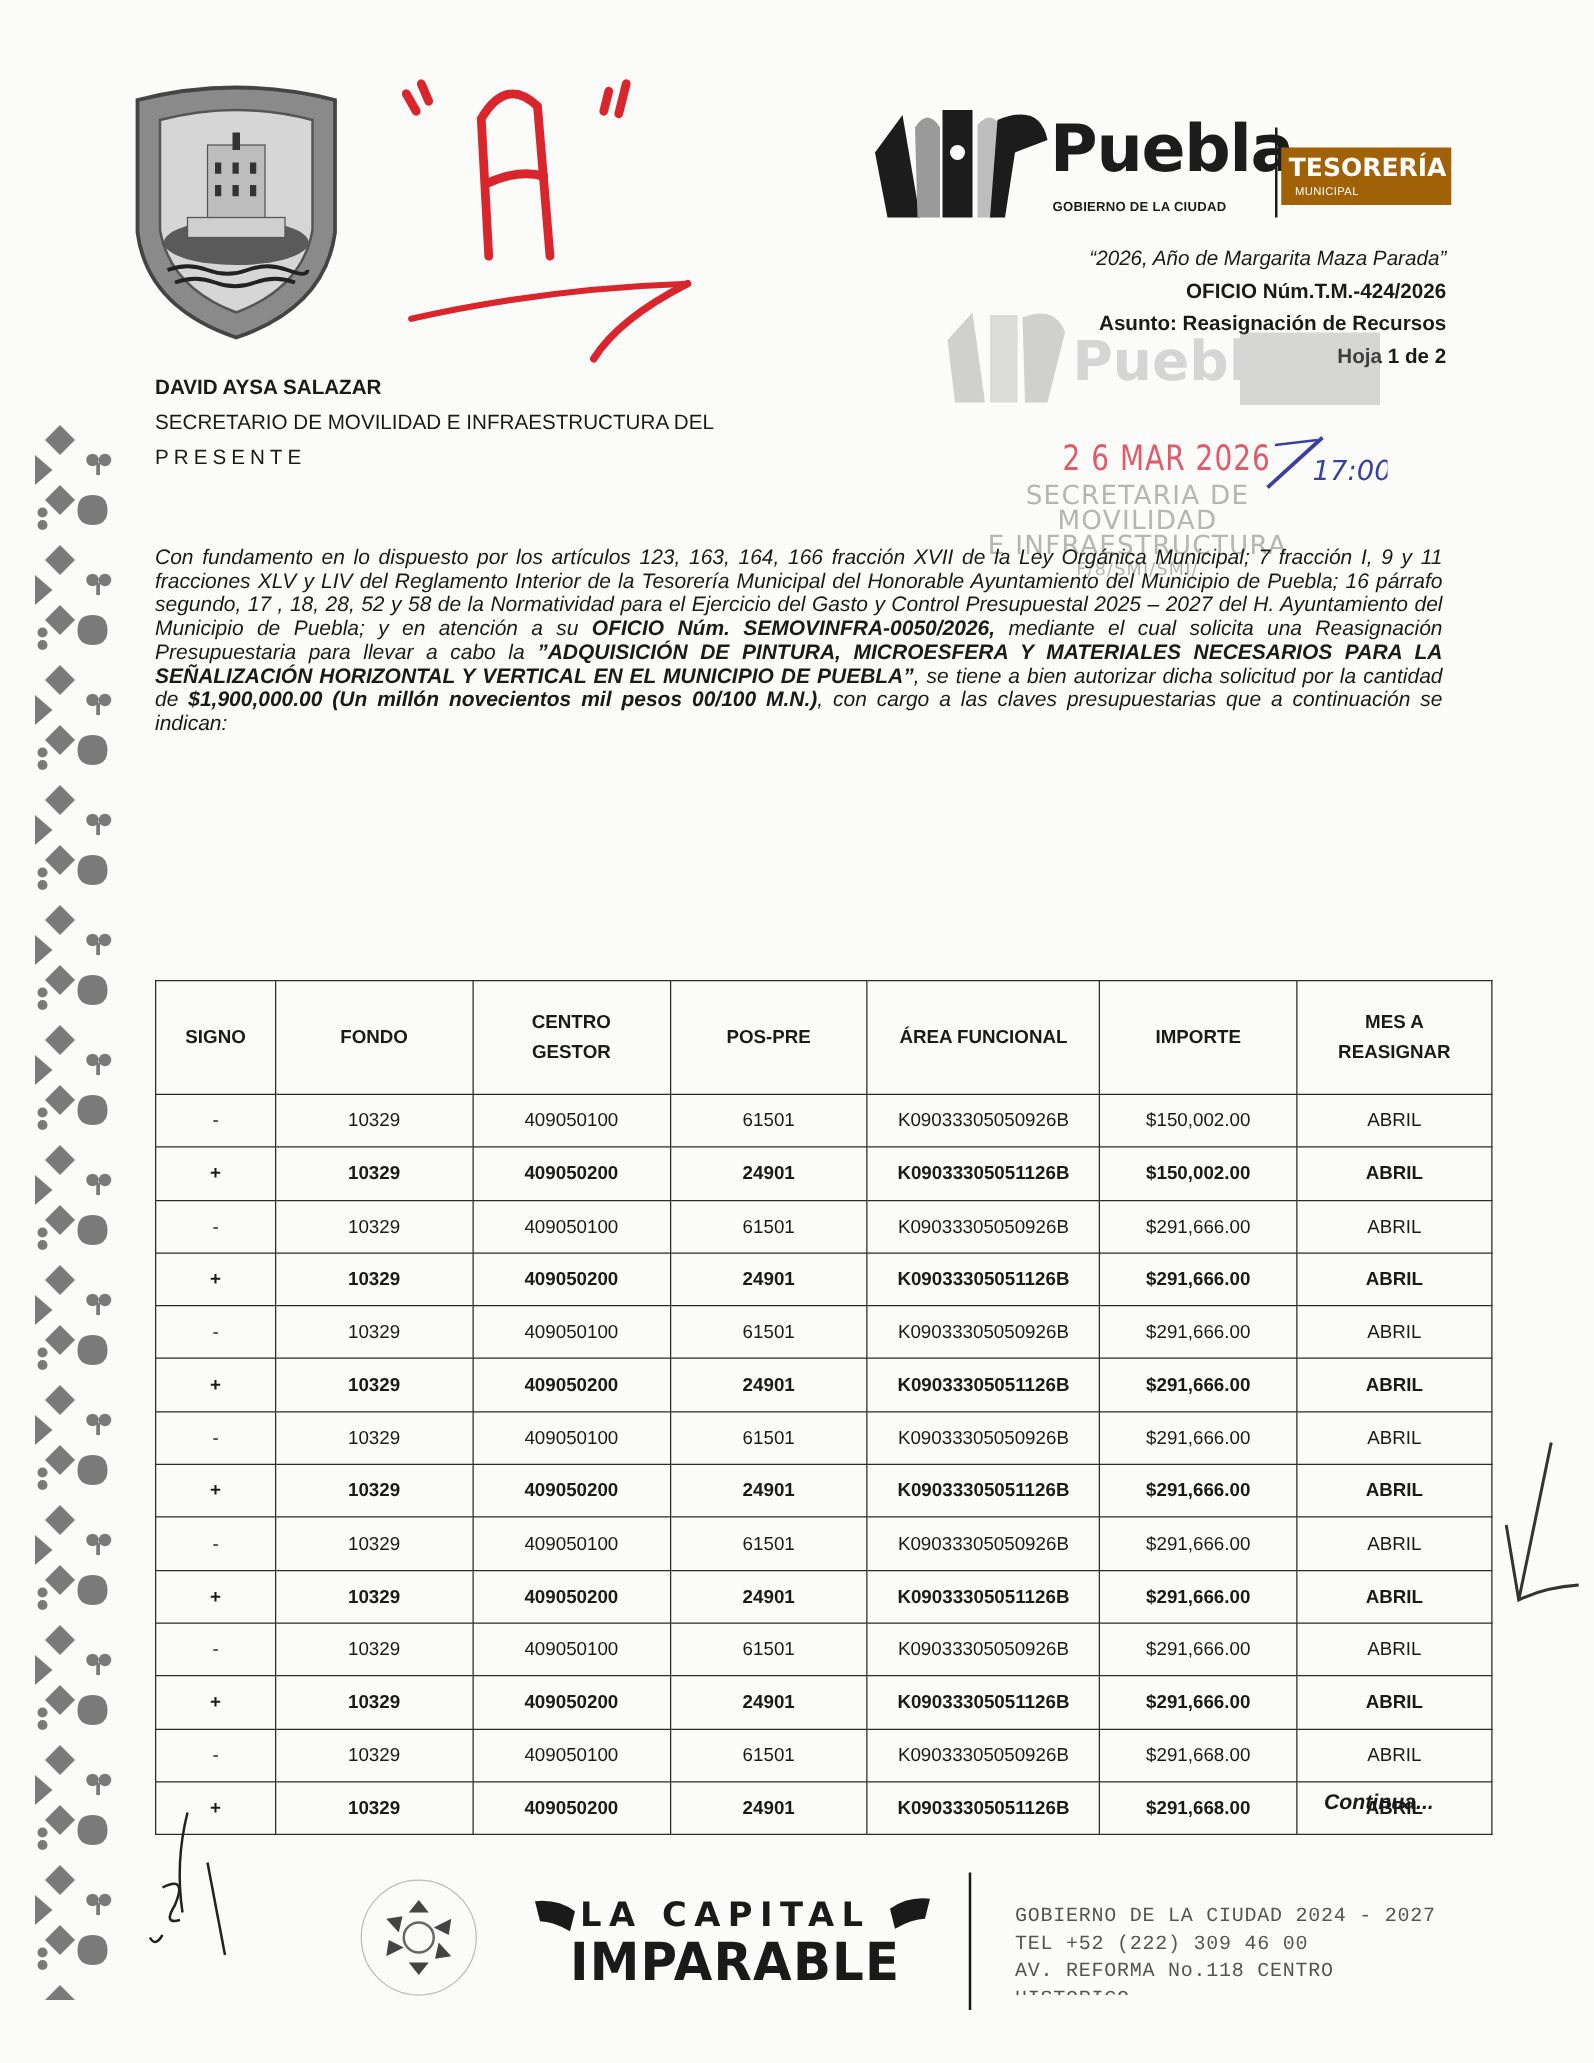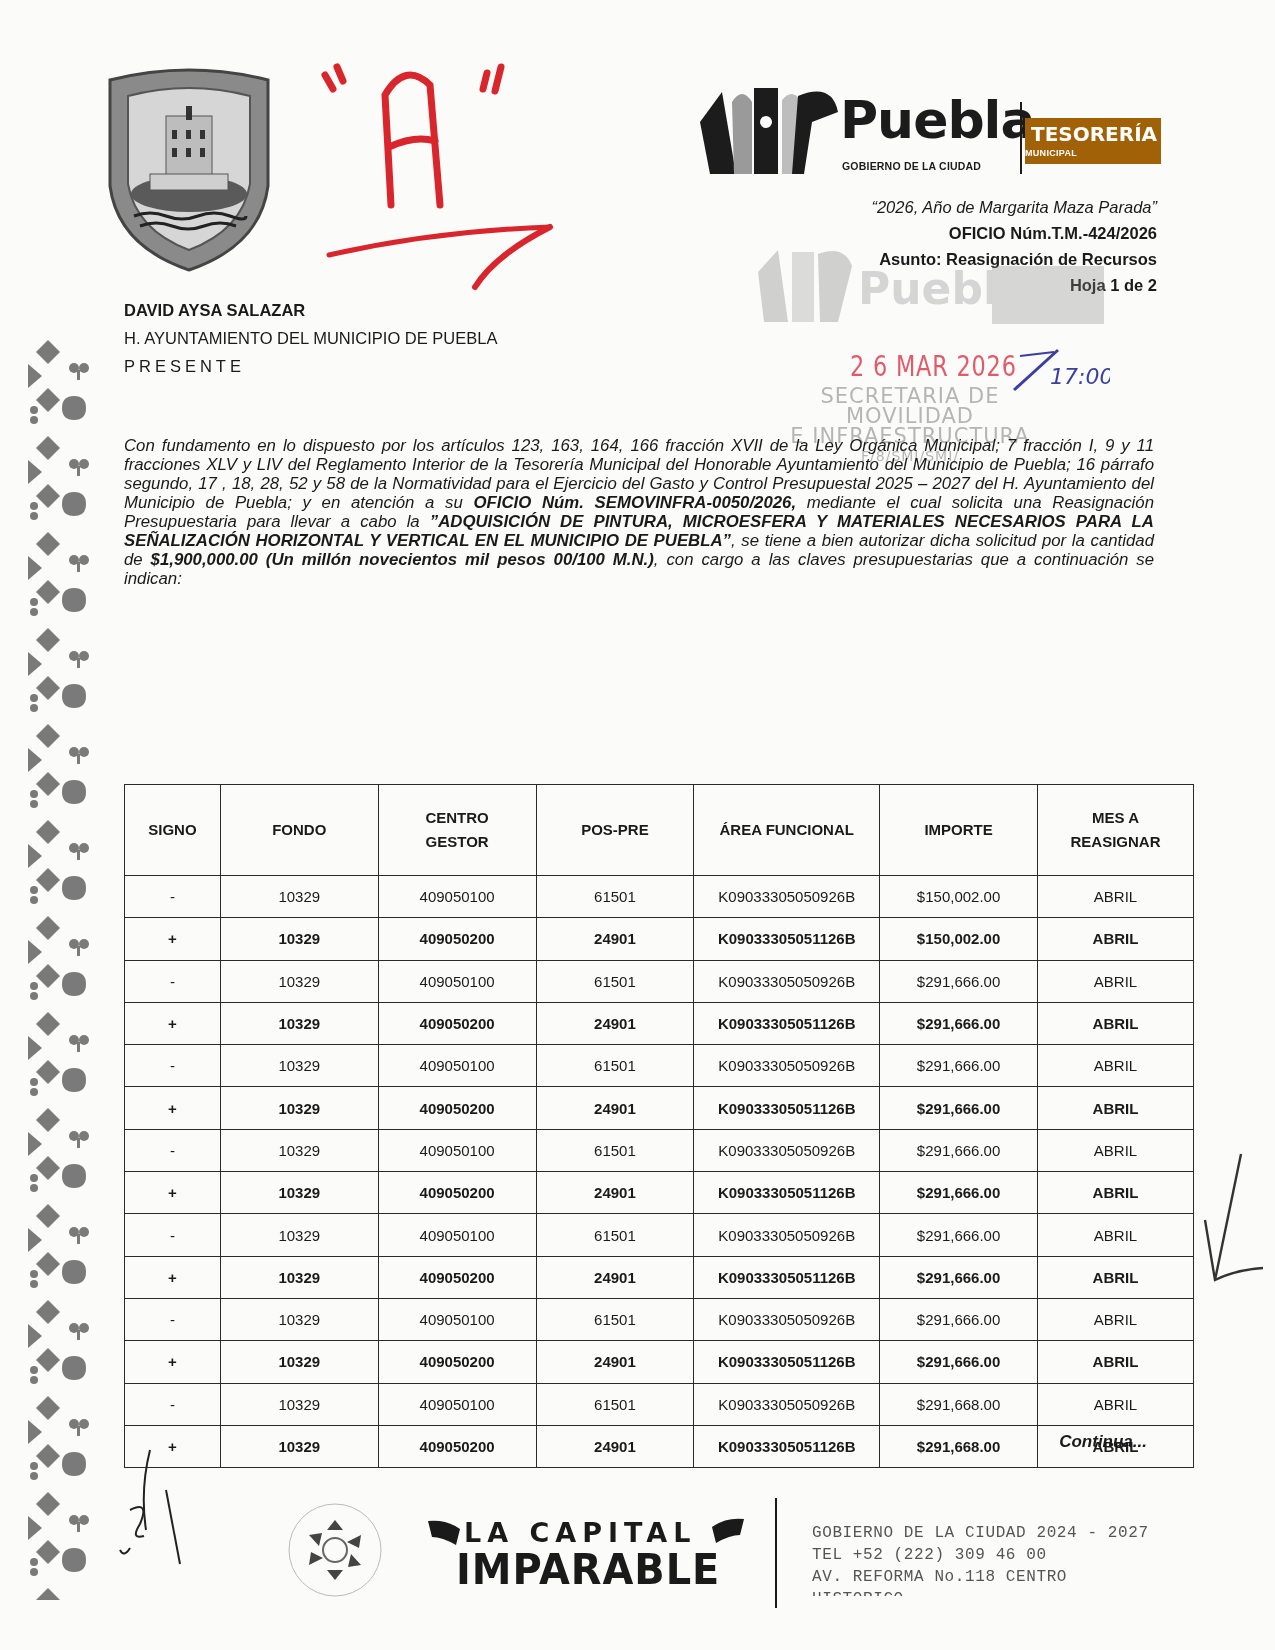--- a/index.html
+++ b/index.html
@@ -21,21 +21,21 @@
   .red-mark { left: 315px; top: 55px; width: 280px; height: 240px; }
 
   
   .logo-group { left: 692px; top: 82px; width: 470px; height: 96px; }
   .logo-art { position: absolute; left: 0; top: 0; width: 148px; height: 96px; }
   .logo-word { position: absolute; left: 148px; top: 8px; font-weight: 700; font-size: 52px; letter-spacing: -1px; color: #1c1c1c; font-family: "DejaVu Sans", sans-serif; }
   .logo-sub { position: absolute; left: 150px; top: 78px; font-weight: 700; font-size: 10.5px; color: #1c1c1c; letter-spacing: 0.2px; }
   .logo-divider { position: absolute; left: 328px; top: 20px; width: 2px; height: 72px; background: #1c1c1c; }
   .teso-box { position: absolute; left: 333px; top: 36px; width: 136px; height: 46px; background: #a16207; color: #fff; }
   .teso-title { position: absolute; left: 6px; top: 4px; font-weight: 700; font-size: 20px; font-family: "DejaVu Sans", sans-serif; }
-  .teso-sub { position: absolute; left: 0; top: 30px; font-size: 9px; font-weight: 700; letter-spacing: 0.3px; text-align: right; }
+  .teso-sub { position: absolute; left: 11px; top: 30px; font-size: 9px; font-weight: 400; letter-spacing: 0.3px; text-align: right; }
 
   .header-right { right: 118px; top: 194px; text-align: right; font-size: 16.5px; line-height: 26px; }
   .motto { font-style: italic; }
   .bold { font-weight: 700; }
 
   
   .stamp-logo { left: 748px; top: 242px; width: 360px; height: 90px; opacity: 0.32; }
   .stamp-date { left: 850px; top: 350px; color: #e05a6a; font-size: 28px; font-family: "DejaVu Sans", sans-serif; transform: scaleX(0.8); transform-origin: left; letter-spacing: 1px; }
   .stamp-time { left: 1010px; top: 346px; width: 100px; height: 50px; }
   .stamp-text { left: 760px; top: 386px; color: #7c7c7c; font-size: 21px; line-height: 20px; opacity: 0.55; text-align: center; width: 300px; font-family: "DejaVu Sans", sans-serif; letter-spacing: 1px; }
@@ -310,21 +310,21 @@
   </svg>
 </div>
 <div class="abs stamp-text">
   <div>SECRETARIA DE MOVILIDAD</div>
   <div>E INFRAESTRUCTURA</div>
   <div style="font-size:14px">F/8/SMI/SMI/</div>
 </div>
 
 <div class="abs addressee">
   <div class="name">DAVID AYSA SALAZAR</div>
-  <div>H. AYUNTAMIENTO DEL MUNICIPIO DE PUEBLA</div>
+  <div>SECRETARIO DE MOVILIDAD E INFRAESTRUCTURA DEL</div>
   <div class="presente">PRESENTE</div>
 </div>
 
 <div class="abs body-text">
   <span>Con fundamento en lo dispuesto por los artículos 123, 163, 164, 166 fracción XVII de la Ley Orgánica Municipal; 7 fracción I, 9 y 11 fracciones XLV y LIV del Reglamento Interior de la Tesorería Municipal del Honorable Ayuntamiento del Municipio de Puebla; 16 párrafo segundo, 17 , 18, 28, 52 y 58  de la Normatividad para el Ejercicio del Gasto y Control Presupuestal 2025 – 2027 del H. Ayuntamiento del Municipio de Puebla; y en atención a su </span><span class="bold">OFICIO Núm. SEMOVINFRA-0050/2026,</span><span> mediante el cual solicita una Reasignación Presupuestaria para llevar a cabo la </span><span class="bold">”ADQUISICIÓN DE PINTURA, MICROESFERA Y MATERIALES NECESARIOS PARA LA SEÑALIZACIÓN HORIZONTAL Y VERTICAL EN EL MUNICIPIO DE PUEBLA”</span><span>, se tiene a bien autorizar dicha solicitud por la cantidad de </span><span class="bold">$1,900,000.00 (Un millón novecientos mil pesos 00/100 M.N.)</span><span>, con cargo a las claves presupuestarias que a continuación se indican:</span>
 </div>
 
 <div class="abs table-wrap">
   <table>
     <colgroup>

